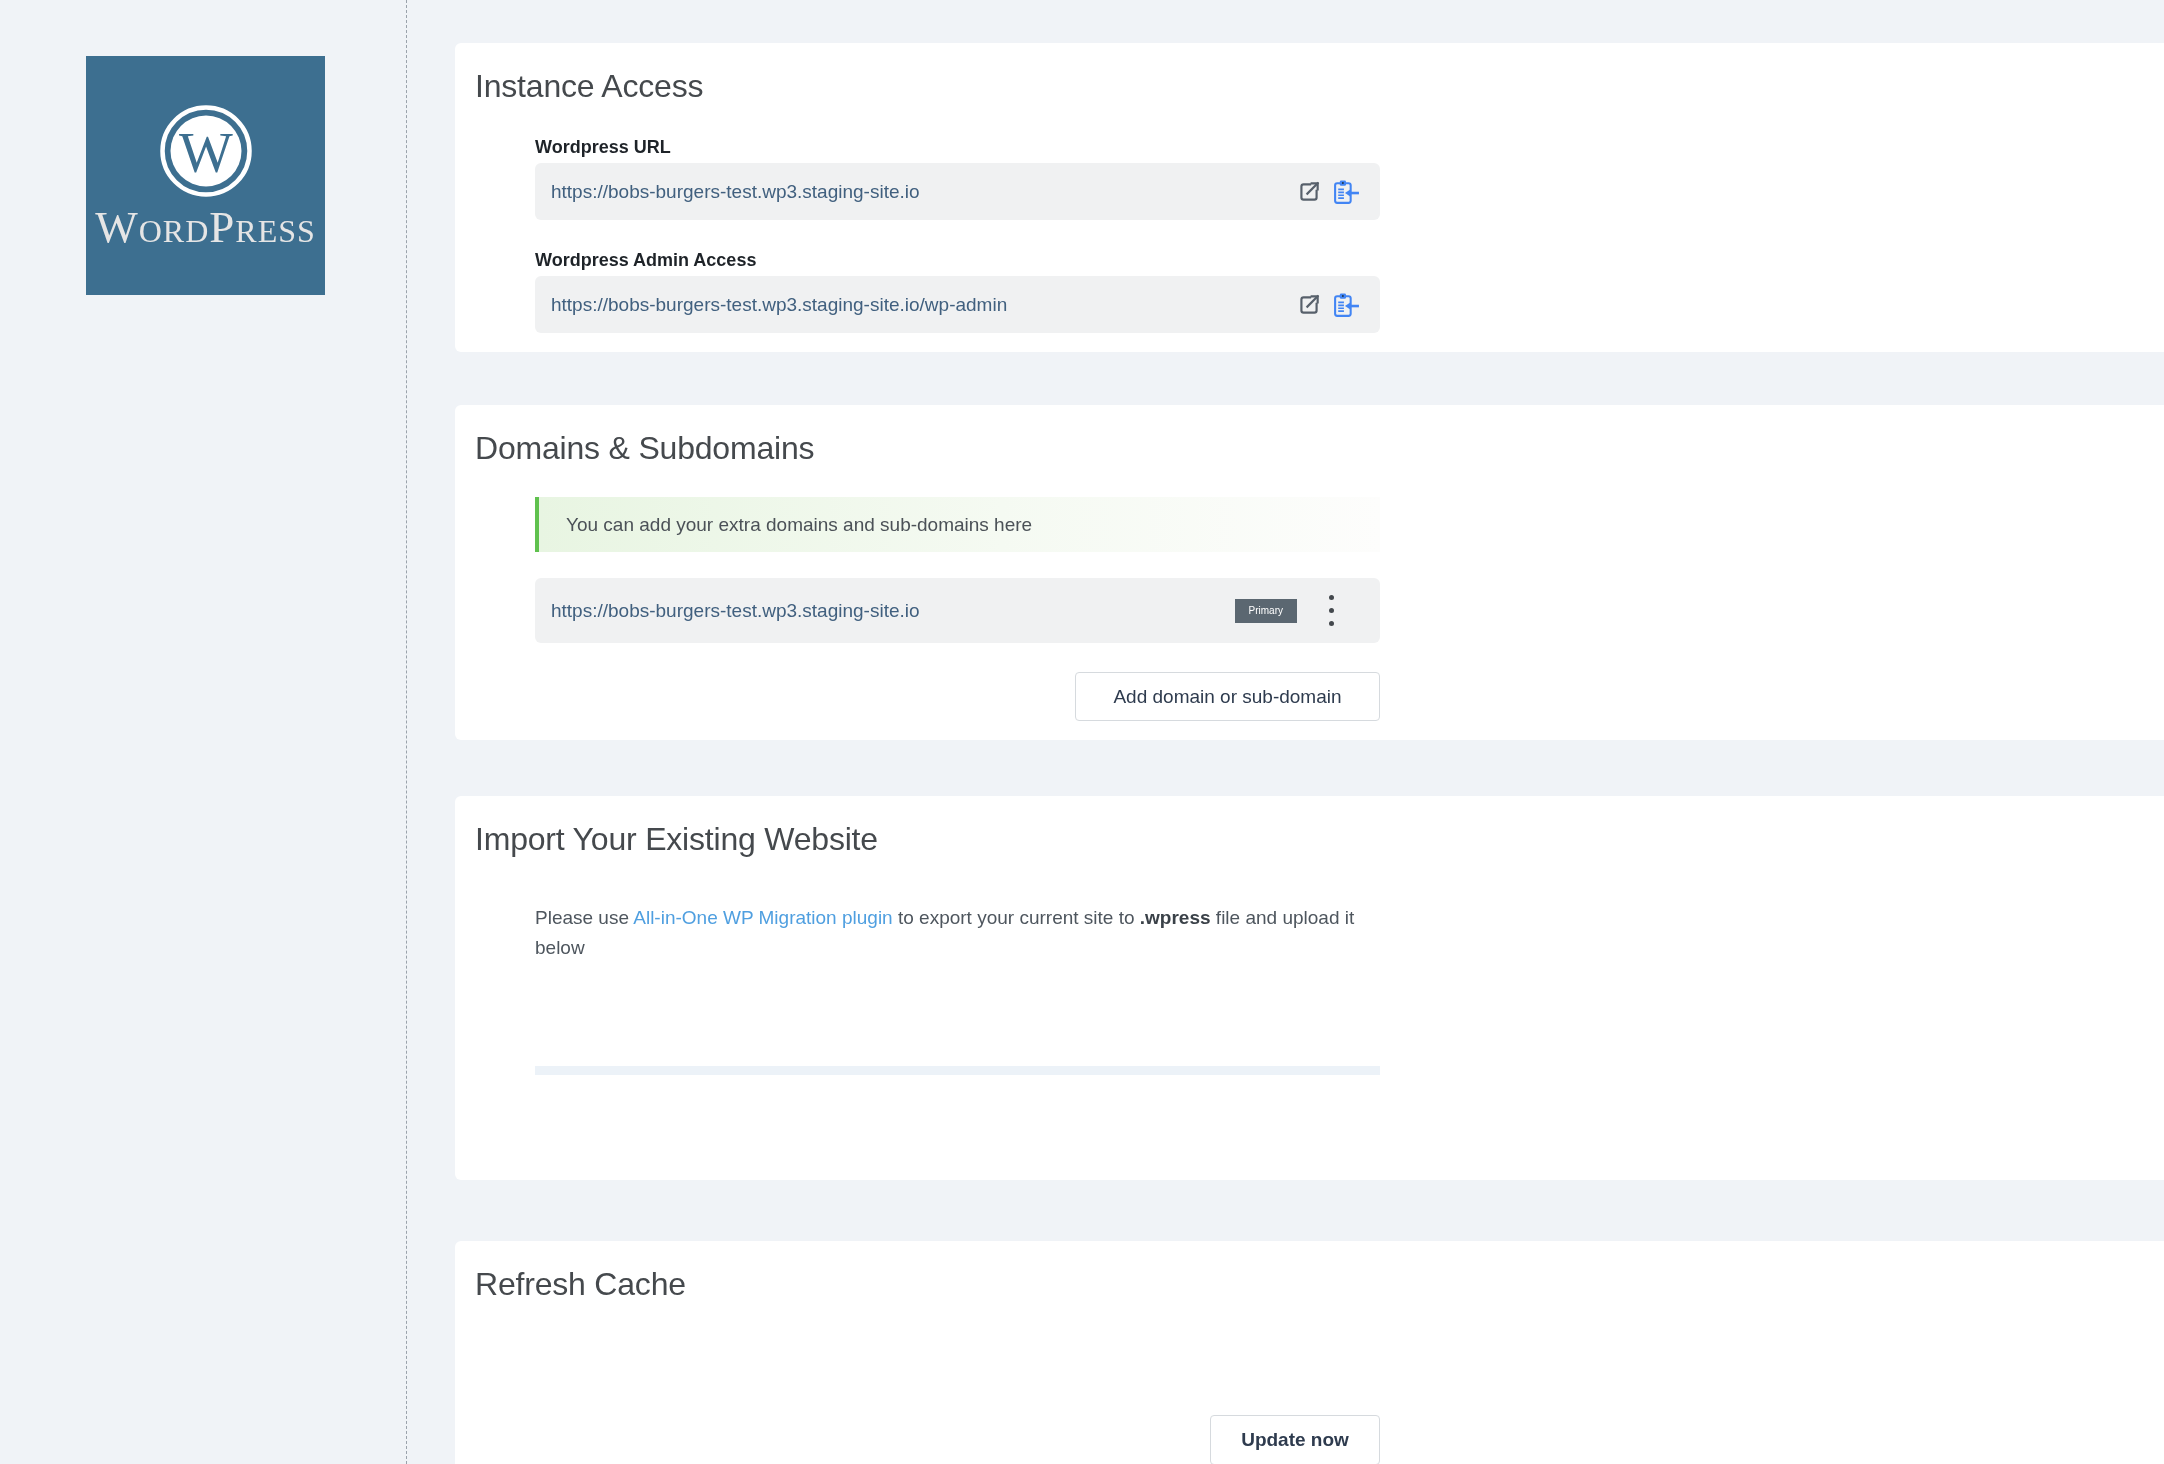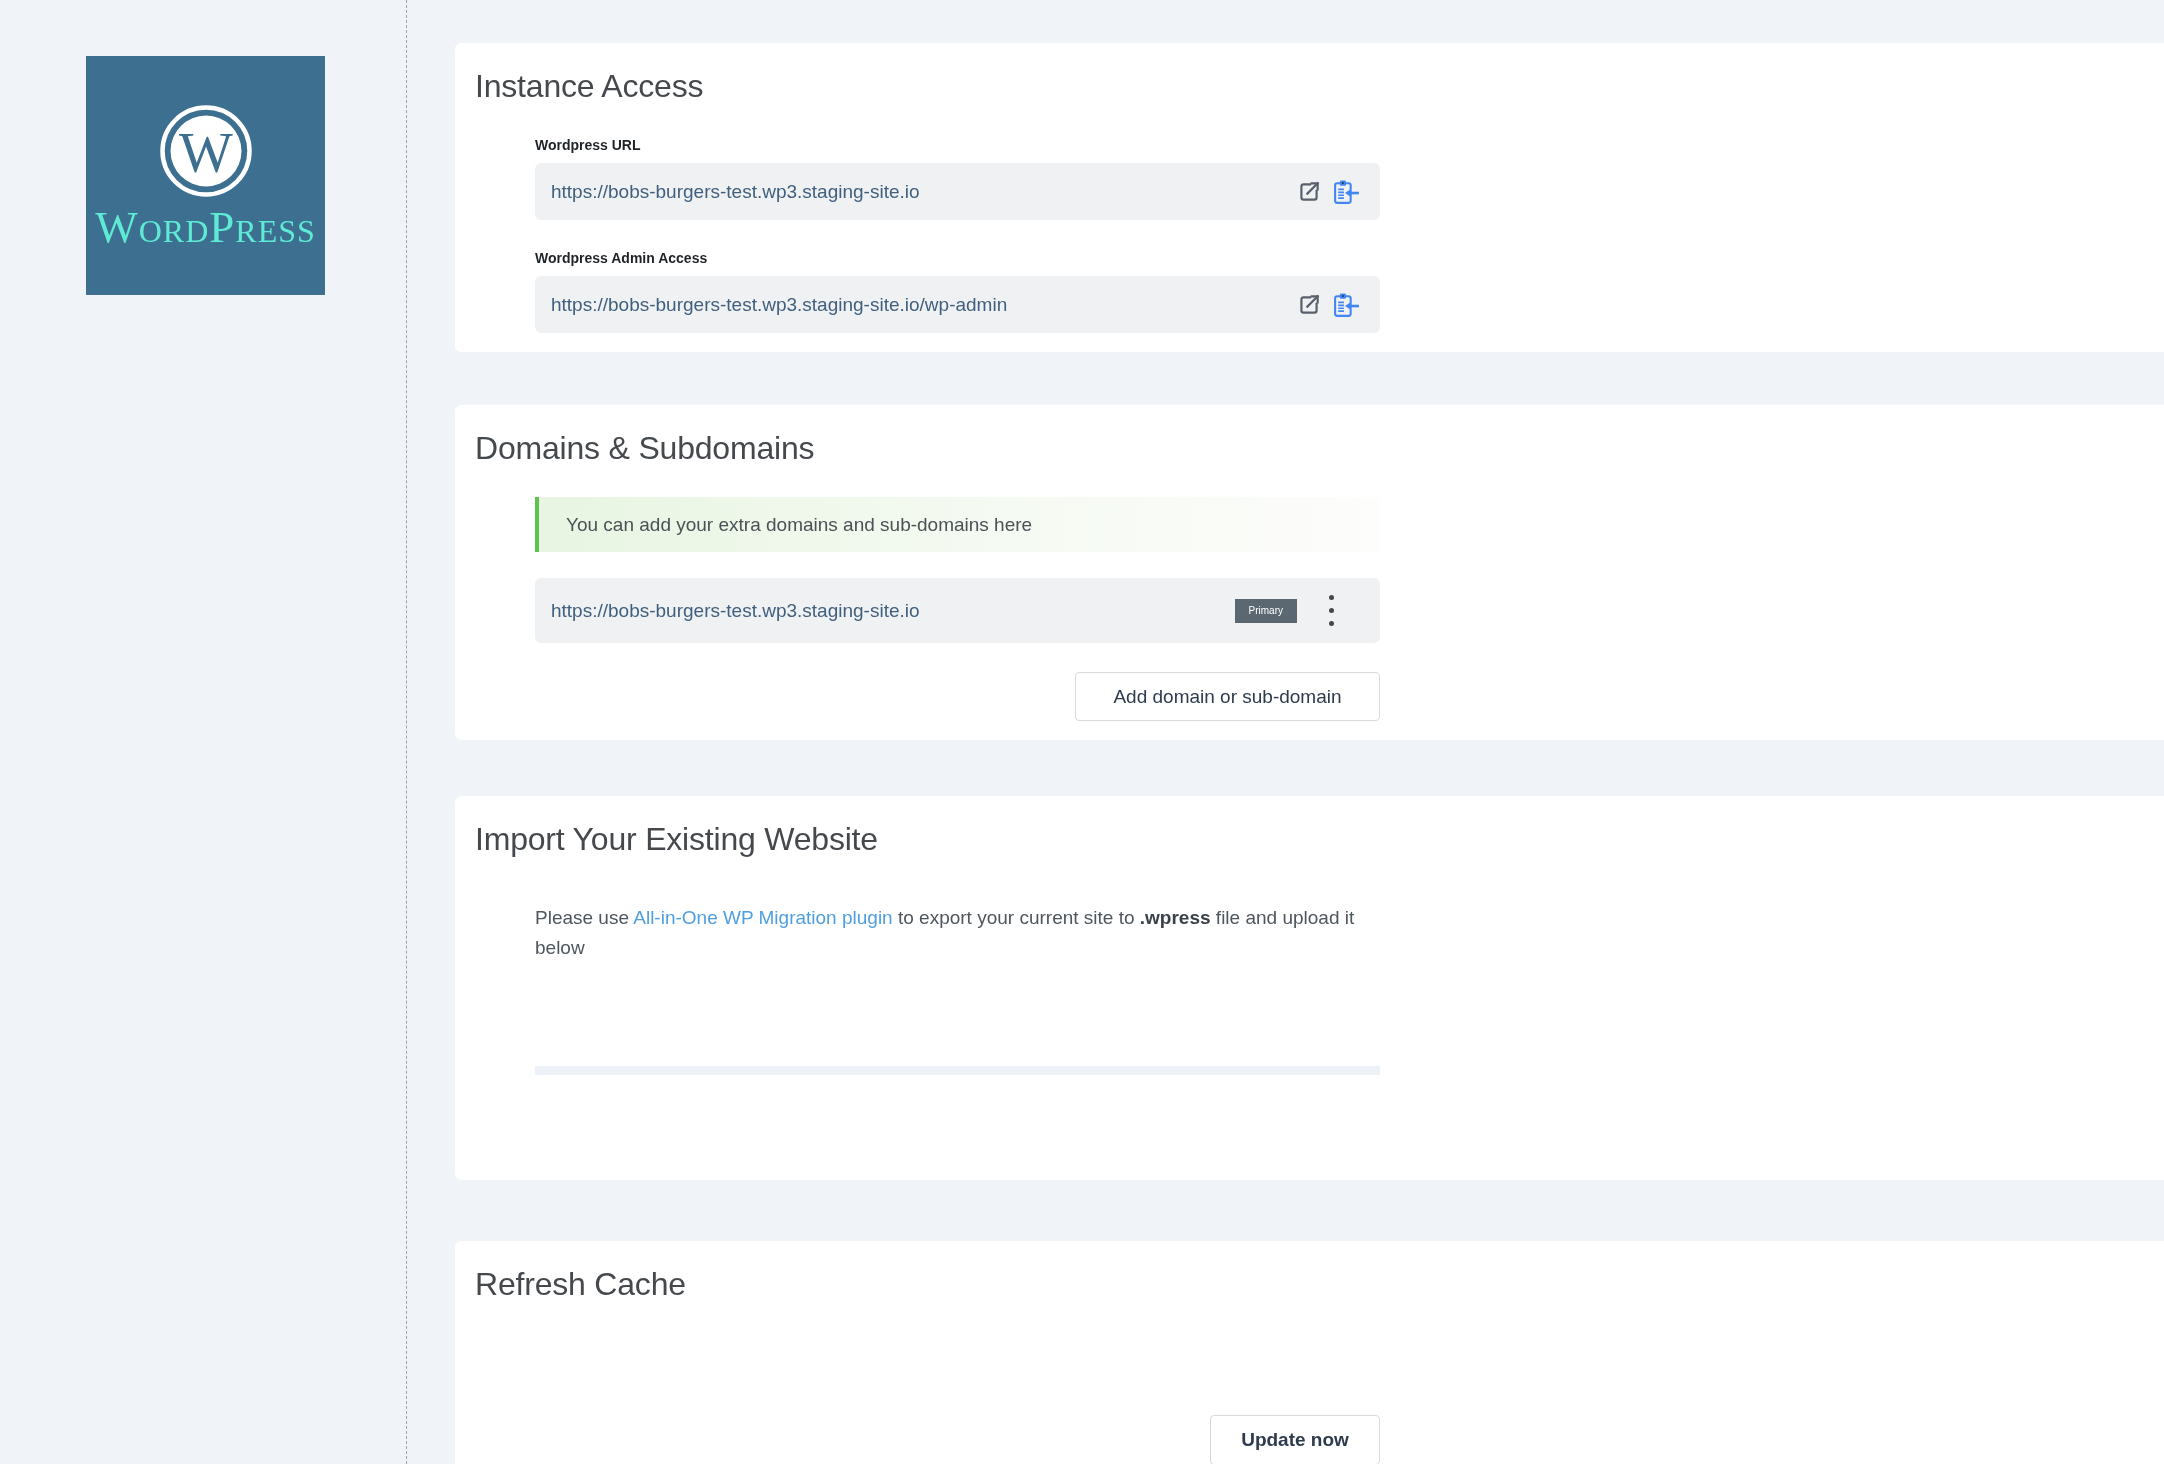--- a/index.html
+++ b/index.html
@@ -10,36 +10,36 @@
     -webkit-font-smoothing:antialiased;
   }
   .divider{position:absolute;left:406px;top:0;bottom:0;width:0;border-left:1px dashed #9aa2ab;}
 
   
   .logo-tile{position:absolute;left:86px;top:56px;width:239px;height:239px;background:#3d6f90;}
   .logo-mark{position:absolute;left:72px;top:47px;}
   .brand{
     position:absolute;left:0;right:0;top:149px;text-align:center;
     font-family:"Liberation Serif","DejaVu Serif",serif;font-variant:small-caps;
-    font-size:45px;line-height:1;color:#5eead4;letter-spacing:1px;font-weight:400;
+    font-size:45px;line-height:1;color:#e5e5e5;letter-spacing:1px;font-weight:400;
   }
 
   
   .card{position:absolute;left:455px;right:0;background:#ffffff;border-radius:6px 0 0 6px;}
   #card-instance{top:43px;height:309px;padding-left:20px;}
   #card-domains{top:405px;height:335px;}
   #card-import{top:796px;height:384px;}
   #card-refresh{top:1241px;height:242px;}
 
   .card-title{
     position:absolute;left:20px;top:25px;margin:0;
     font-size:32px;font-weight:500;color:#45494d;letter-spacing:-0.2px;
   }
 
-  .field-label{position:absolute;left:80px;font-size:14px;font-weight:600;color:#1e2328;}
+  .field-label{position:absolute;left:80px;font-size:18px;font-weight:600;color:#1e2328;}
   .fl1{top:94px;} .fl2{top:207px;}
 
   .url-field{
     position:absolute;left:80px;width:845px;height:57px;box-sizing:border-box;
     background:#f0f1f2;border-radius:6px;display:flex;align-items:center;
     padding:0 20px 0 16px;gap:10px;
   }
   .uf1{top:120px;} .uf2{top:233px;}
   .url-text{flex:1;font-size:19px;color:#41607f;white-space:nowrap;overflow:hidden;}
   .icon-btn{flex:0 0 auto;cursor:pointer;display:block;}

